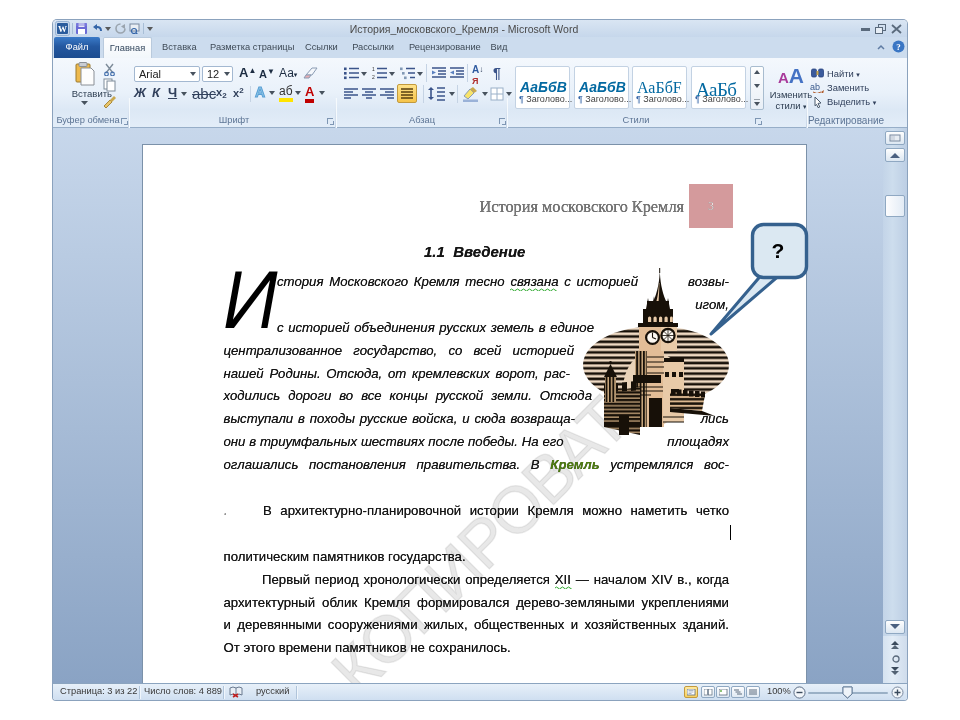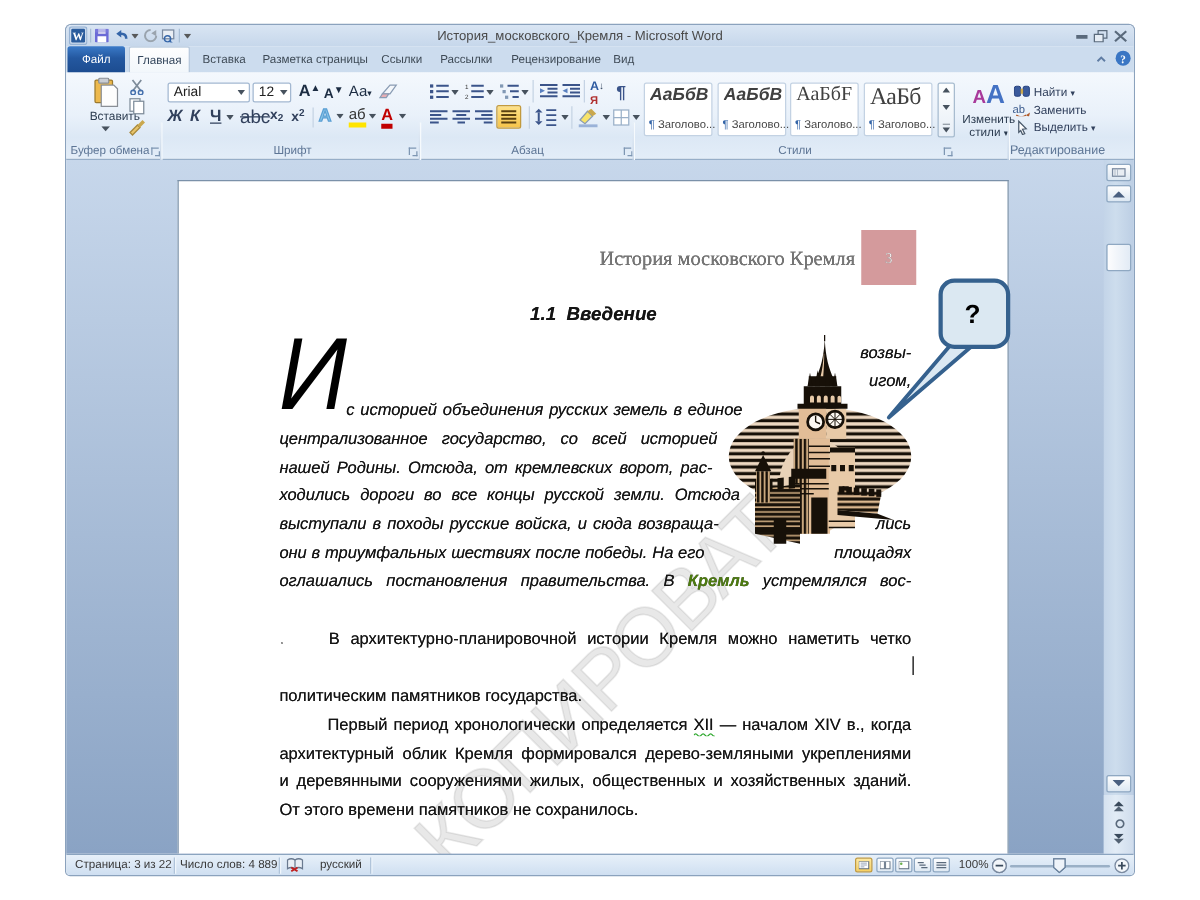--- a/index.html
+++ b/index.html
@@ -30,21 +30,21 @@
 
 .ln{position:absolute;font:13.2px/14px "Liberation Sans",sans-serif;color:#141414;white-space:nowrap;text-shadow:0 0 0.5px rgba(20,20,20,0.85)}
 .it{font-style:italic}
 .jl{white-space:normal;text-align:justify;word-spacing:0.05px}
 .jl:after{content:"";display:inline-block;width:100%}
 .rt{text-align:right}
 .squig{position:relative}
 .squig svg{position:absolute;left:0;bottom:-2.5px}
 #doc{position:absolute;left:0;top:0;width:960px;height:720px;clip-path:inset(128px 53px 37px 53px)}
 .sbox{position:absolute;top:8px;width:55px;height:43px;background:#fff;border:1px solid #c3d2e3;border-radius:2px}
-.sprev{position:absolute;left:4px;top:0;width:47px;height:22px;overflow:hidden;color:#404040;white-space:nowrap}
+.sprev{position:absolute;left:4px;top:12px;width:47px;height:22px;overflow:hidden;color:#0369a1;white-space:nowrap}
 .slab{position:absolute;left:3px;top:27px;font-size:9px;color:#444;white-space:nowrap}
 .vbtn{position:absolute;width:14px;height:12px;border:1px solid #8fa8c2;border-radius:2px;background:linear-gradient(#fdfdfe,#dfe9f3)}
 #wmark{position:absolute;left:320px;top:659px;font:66px/66px "Liberation Sans",sans-serif;color:rgba(80,80,80,0.13);-webkit-text-stroke:1.3px rgba(90,90,90,0.12);letter-spacing:-1.5px;transform:rotate(-45deg);transform-origin:0 0;white-space:nowrap}
 #dropcap{position:absolute;left:223px;top:259px;font:italic 82px/82px "Liberation Sans",sans-serif;color:#000;transform:scaleX(0.93);transform-origin:0 0}
 #caret{position:absolute;left:730px;top:525px;width:1.2px;height:15px;background:#000}
 
 </style></head><body>
 <div id="canvas">
 <div id="win">
   <div id="titlebar">
@@ -423,20 +423,23 @@
           <path d="M3.5 6.5 h6 M6.5 3.5 v6" stroke="#3a4a5c" stroke-width="1.4"></path>
         </svg>
   </div>
 </div>
 <div id="doc">
   <div id="wmark">КОПИРОВАТЬ</div>
   <div class="ln" style="left:400px;top:198px;width:284px;text-align:right;font:16.3px/18px 'Liberation Serif',serif;color:#777">История московского Кремля</div>
   <div class="ln" style="left:689px;top:184px;width:44px;height:44px;background:#d49a9c;font:12px/44px 'Liberation Serif',serif;color:#f6eeee;text-align:center">3</div>
   <div class="ln" style="left:424px;top:243.8px;font:italic bold 15px/16px 'Liberation Sans',sans-serif">1.1&nbsp;&nbsp;Введение</div>
   <div id="dropcap">И</div>
+  <div class="ln it jl" style="left:277px;top:274.9px;width:361px">стория Московского Кремля тесно <span class="squig">связана<svg width="47" height="4" viewBox="0 0 47 4">
+            <path d="M0 3 Q1.5 1 3 3 Q4.5 5 6 3 Q7.5 1 9 3 Q10.5 5 12 3 Q13.5 1 15 3 Q16.5 5 18 3 Q19.5 1 21 3 Q22.5 5 24 3 Q25.5 1 27 3 Q28.5 5 30 3 Q31.5 1 33 3 Q34.5 5 36 3 Q37.5 1 39 3 Q40.5 5 42 3 Q43.5 1 45 3 Q46.5 5 48 3" stroke="#2ea82e" fill="none" stroke-width="1"></path>
+          </svg></span> с историей</div>
   <div class="ln it rt" style="left:660px;top:274.9px;width:69px">возвы-</div>
   <div class="ln it rt" style="left:660px;top:297.8px;width:69px">игом,</div>
   <div class="ln it jl" style="left:277px;top:320.7px;width:317px">с историей объединения русских земель в единое</div>
   <div class="ln it jl" style="left:223.5px;top:343.6px;width:350.5px">централизованное государство, со всей историей</div>
   <div class="ln it jl" style="left:223.5px;top:366.5px;width:346.5px">нашей Родины. Отсюда, от кремлевских ворот, рас-</div>
   <div class="ln it jl" style="left:223.5px;top:389.4px;width:368.5px">ходились дороги во все концы русской земли. Отсюда</div>
   <div class="ln it jl" style="left:223.5px;top:412.3px;width:351.5px">выступали в походы русские войска, и сюда возвраща-</div>
   <div class="ln it rt" style="left:660px;top:412.3px;width:69px">лись</div>
   <div class="ln it jl" style="left:223.5px;top:435.2px;width:340px">они в триумфальных шествиях после победы. На его</div>
   <div class="ln it rt" style="left:640px;top:435.2px;width:89px">площадях</div>

